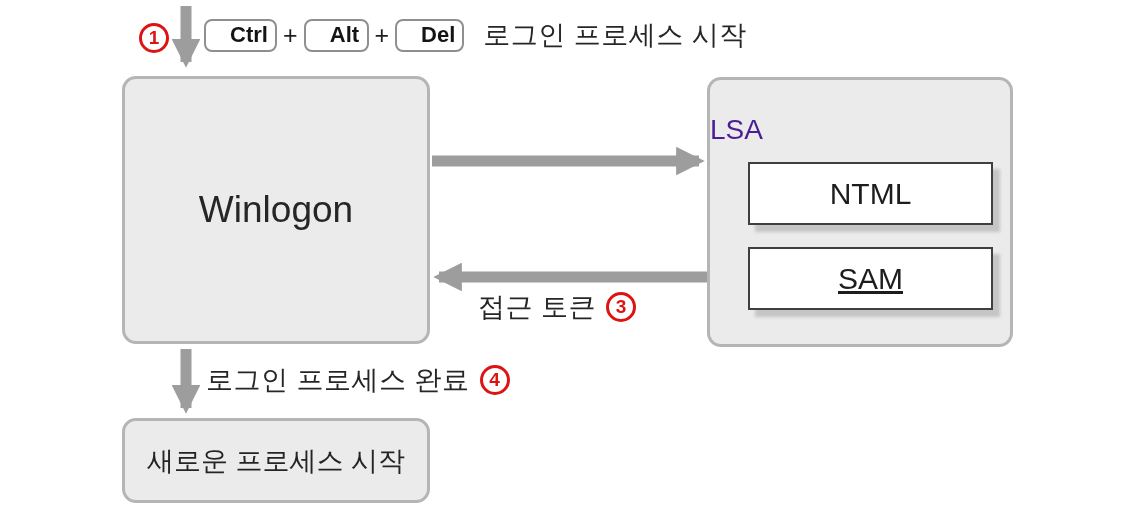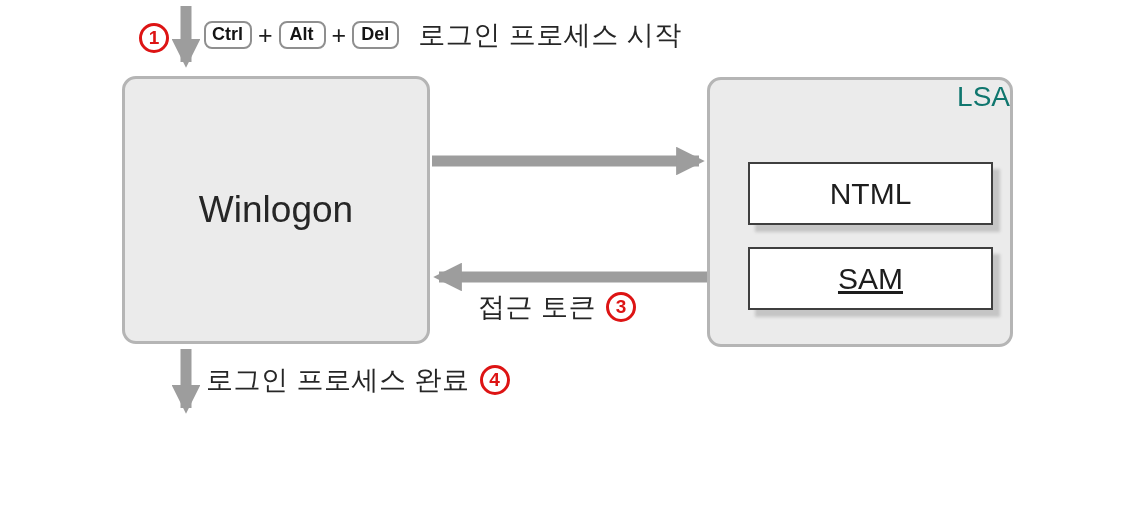--- a/index.html
+++ b/index.html
@@ -36,24 +36,24 @@
     display: flex;
     align-items: center;
     justify-content: center;
     font-size: 37px;
   }
   .lsa {
     left: 707px; top: 77px;
     width: 306px; height: 270px;
   }
   .lsa-title {
-    text-align: right;
-    margin-top: 1px;
+    text-align: left;
+    margin-top: 34px;
     font-size: 28px;
-    color: #0f766e;
+    color: #4c1d95;
   }
   .inner-box {
     position: absolute;
     left: 38px;
     width: 245px;
     height: 63px;
     background: #ffffff;
     border: 2px solid #3f3f3f;
     box-shadow: 7px 7px 3px #c5c5c5;
     box-sizing: border-box;
@@ -107,26 +107,26 @@
   .kr-label {
     font-size: 27px;
     color: #262626;
     font-weight: 500;
     letter-spacing: 0.5px;
   }
   .keycap {
     display: inline-flex;
     align-items: center;
     justify-content: center;
-    padding: 1px 7px 2px 6px;
+    padding: 1px 7px 2px 24px;
     min-width: 30px;
     border: 2px solid #8f8f8f;
     border-radius: 8px;
     background: #ffffff;
-    font-size: 18px;
+    font-size: 22px;
     font-weight: bold;
     color: #141414;
   }
   .plus {
     font-size: 25px;
     color: #1d1d1d;
     font-weight: 500;
     margin: 0 1px;
   }
   .step1-row .kr-label { margin-left: 14px; text-align: right; }
@@ -177,14 +177,17 @@
   <div class="label-row step3-row">
     <span class="kr-label">접근 토큰</span>
     <span class="badge">3</span>
   </div>
 
   <div class="label-row step4-row">
     <span class="kr-label">로그인 프로세스 완료</span>
     <span class="badge">4</span>
   </div>
 
+  <div class="box newproc">
+    <span>새로운 프로세스 시작</span>
+  </div>
 
 </div>
 
 </body></html>

